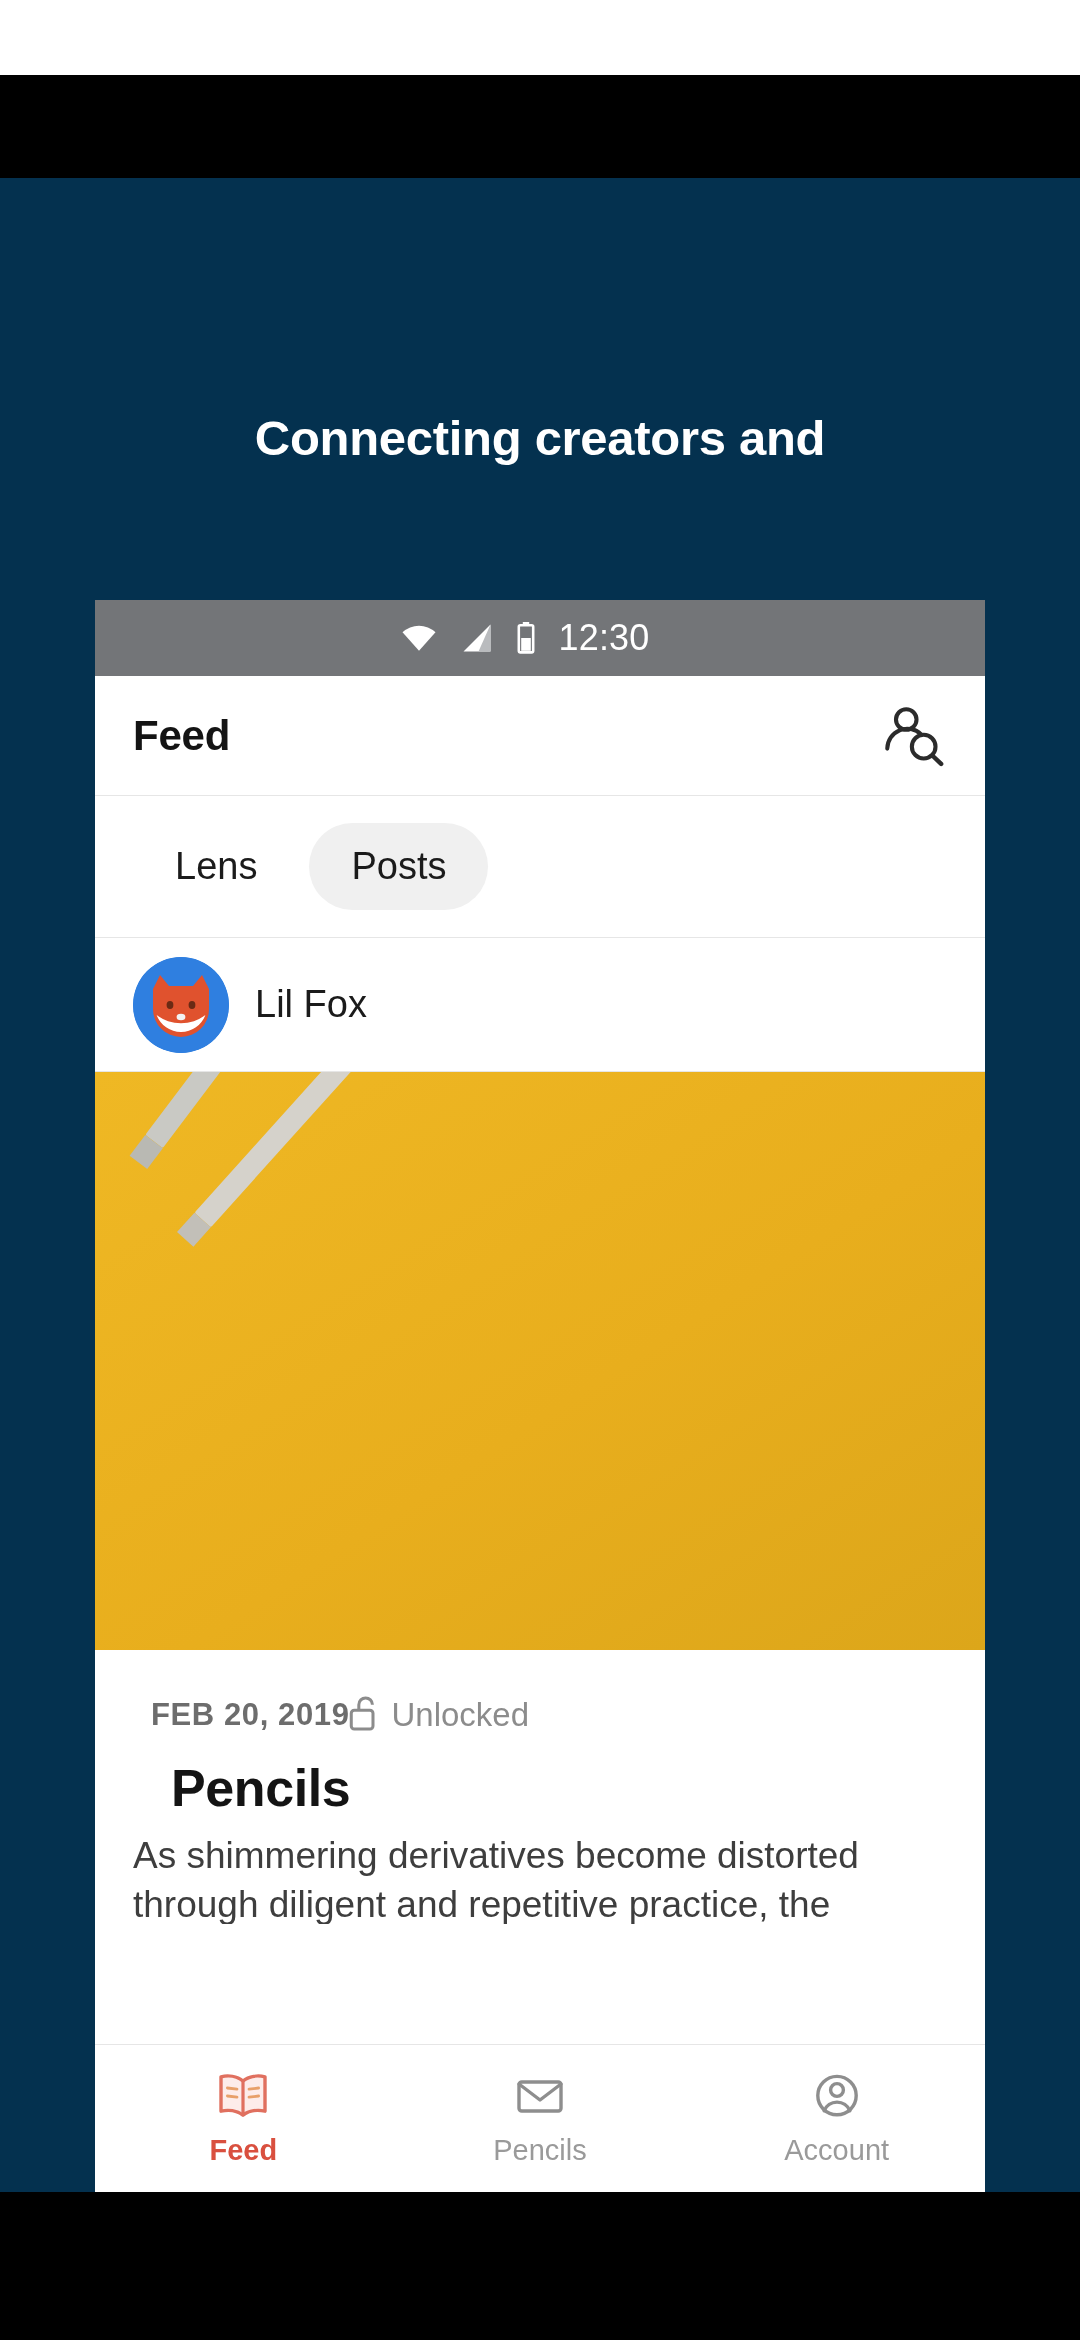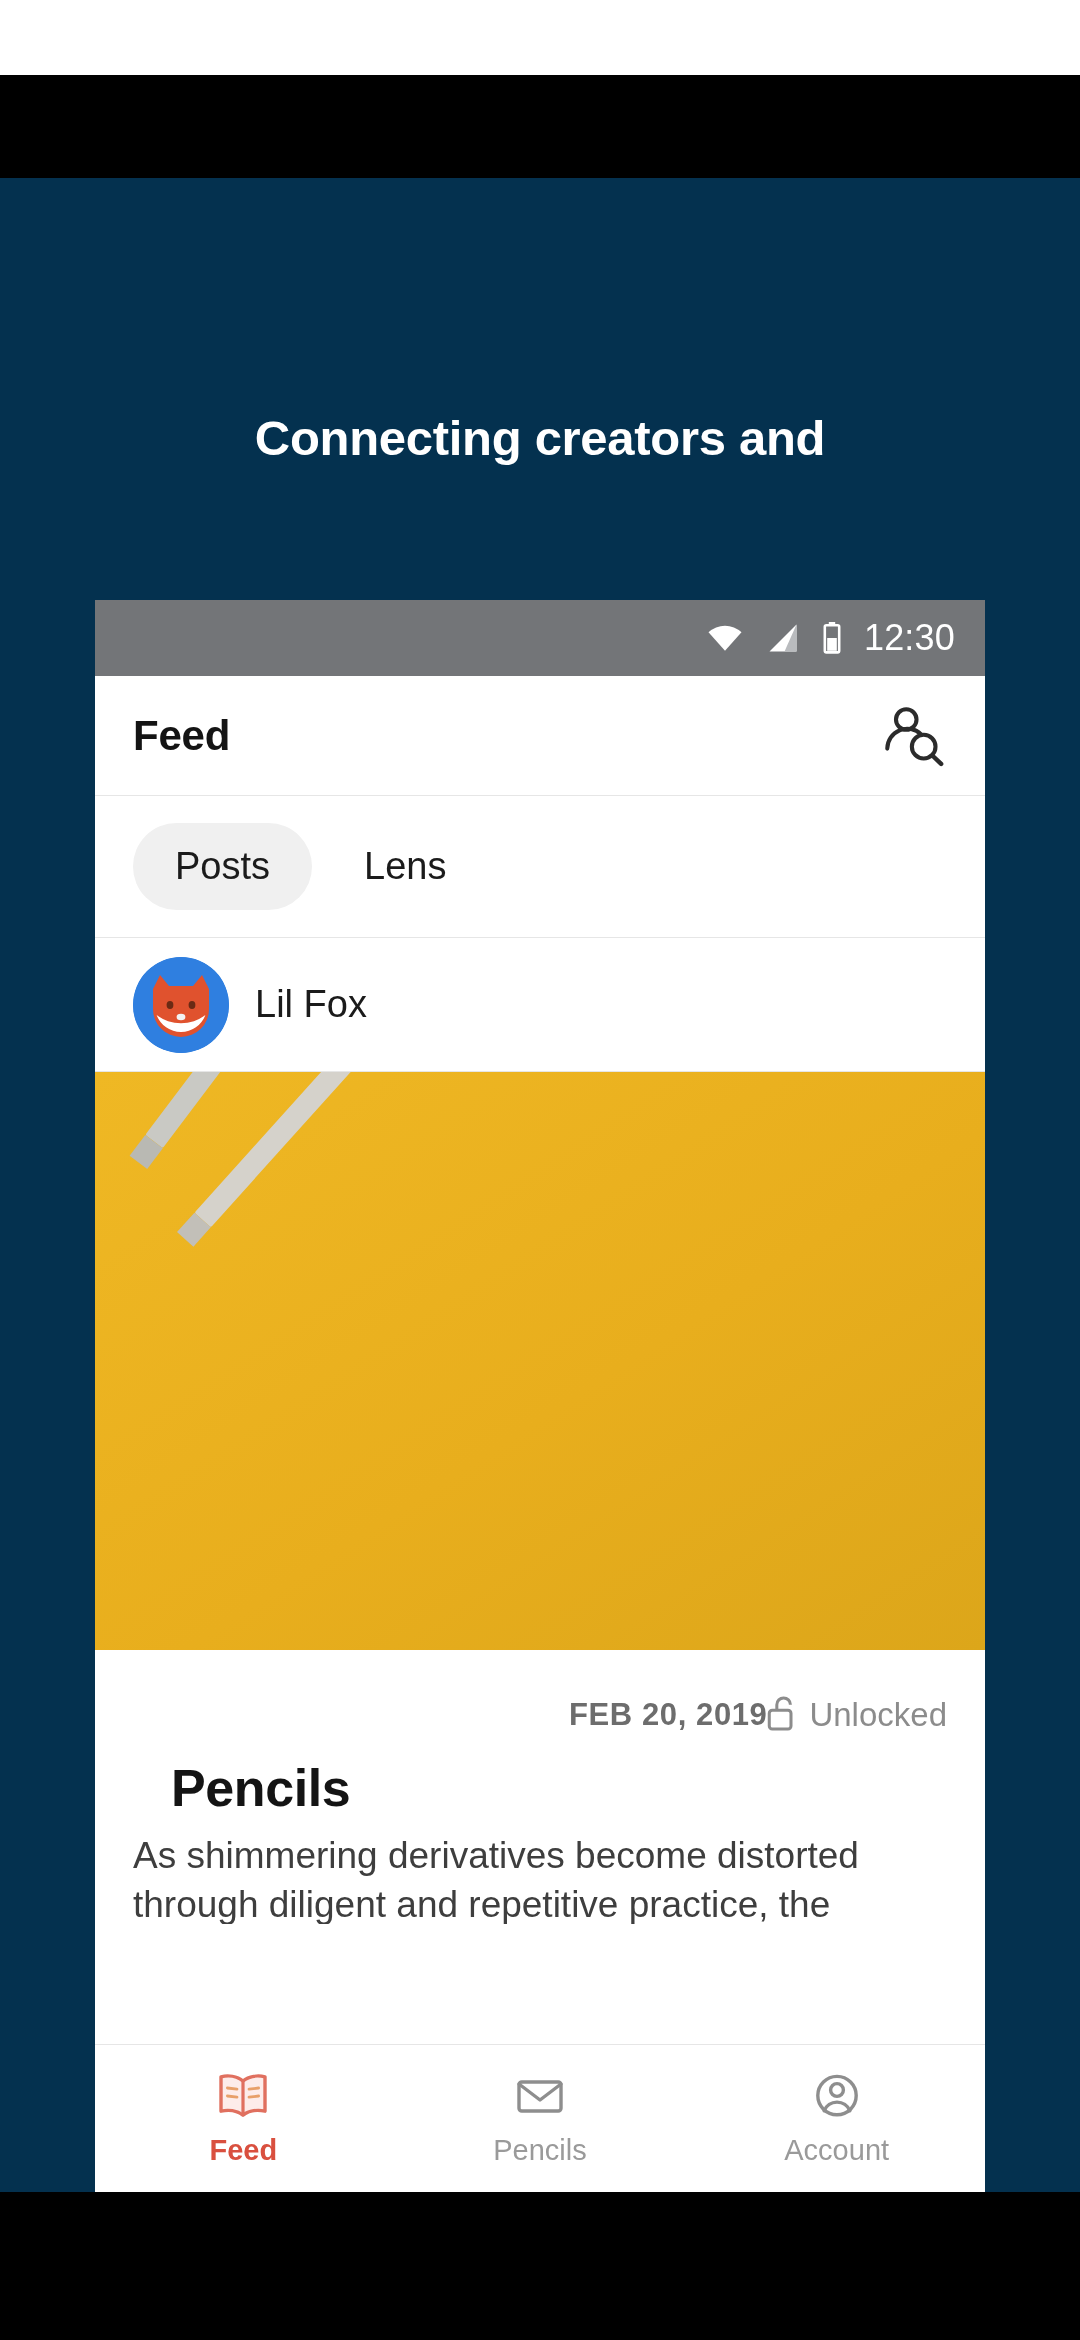--- a/index.html
+++ b/index.html
@@ -35,21 +35,21 @@
     position:absolute; left:95px; top:600px;
     width:890px; height:1592px;
     background:#ffffff;
     overflow:hidden;
   }
 
   
   .statusbar {
     position:relative; height:76px; width:100%;
     background:#737578;
-    display:flex; align-items:center; justify-content:flex-end;
+    display:flex; align-items:center; justify-content:center;
     padding-right:30px; gap:22px;
   }
   .sb-time { color:#ffffff; font-size:36px; font-weight:400; letter-spacing:0.2px; }
   .sb-icon { display:flex; align-items:center; }
 
   
   .appheader {
     position:relative; height:120px; width:100%;
     background:#ffffff;
     display:flex; align-items:center; justify-content:space-between;
@@ -92,21 +92,21 @@
   .photo {
     position:relative; width:100%; height:578px;
     background:linear-gradient(160deg,#eeb622 0%,#e9b01d 45%,#dfa81b 100%);
     overflow:hidden;
   }
 
   
   .postmeta {
     position:relative; width:100%;
     padding:44px 38px 0 56px;
-    display:flex; align-items:center; justify-content:flex-end;
+    display:flex; align-items:center; justify-content:flex-start;
     background:#fff;
   }
   .postdate { font-size:31px; color:#6d6d6d; letter-spacing:0.6px; font-weight:bold; }
   .unlocked { display:flex; align-items:center; gap:8px; }
   .unlocked-label { font-size:33px; color:#8c8c8c; }
 
   .posttitle {
     padding:22px 38px 0 38px; background:#fff;
     font-size:52px; font-weight:bold; color:#141414; letter-spacing:-0.4px;margin-left:38px;
   }
@@ -174,22 +174,22 @@
         <svg width="66" height="62" viewBox="0 0 34 32">
           <circle cx="13" cy="7.5" r="5.3" fill="none" stroke="#2b2b2b" stroke-width="2.1"></circle>
           <path d="M3.2 22.5 a10.3 10.3 0 0 1 17.5 -7.3" fill="none" stroke="#2b2b2b" stroke-width="2.1" stroke-linecap="round"></path>
           <circle cx="22" cy="21.5" r="6.1" fill="none" stroke="#2b2b2b" stroke-width="2.1"></circle>
           <line x1="26.6" y1="26.2" x2="31" y2="30.4" stroke="#2b2b2b" stroke-width="2.3" stroke-linecap="round"></line>
         </svg>
       </span>
     </div>
 
     <div class="tabs">
+      <span class="tab">Lens</span>
       <span class="tab selected">Posts</span>
-      <span class="tab">Lens</span>
     </div>
 
     <div class="authorrow">
       <span class="avatar">
         <svg width="96" height="96" viewBox="0 0 48 48">
           <circle cx="24" cy="24" r="24" fill="#2f7fe0"></circle>
           <path d="M10 16 L13.5 9 L18 14.5 L30 14.5 L34.5 9 L38 16 L38 26 A14 14 0 0 1 10 26 Z" fill="#e0522e"></path>
           <path d="M11.8 29 A13 13 0 0 0 36.2 29 A20 20 0 0 1 11.8 29 Z" fill="#ffffff"></path>
           <ellipse cx="18.5" cy="24" rx="1.7" ry="2" fill="#6b2a14"></ellipse>
           <ellipse cx="29.5" cy="24" rx="1.7" ry="2" fill="#6b2a14"></ellipse>

